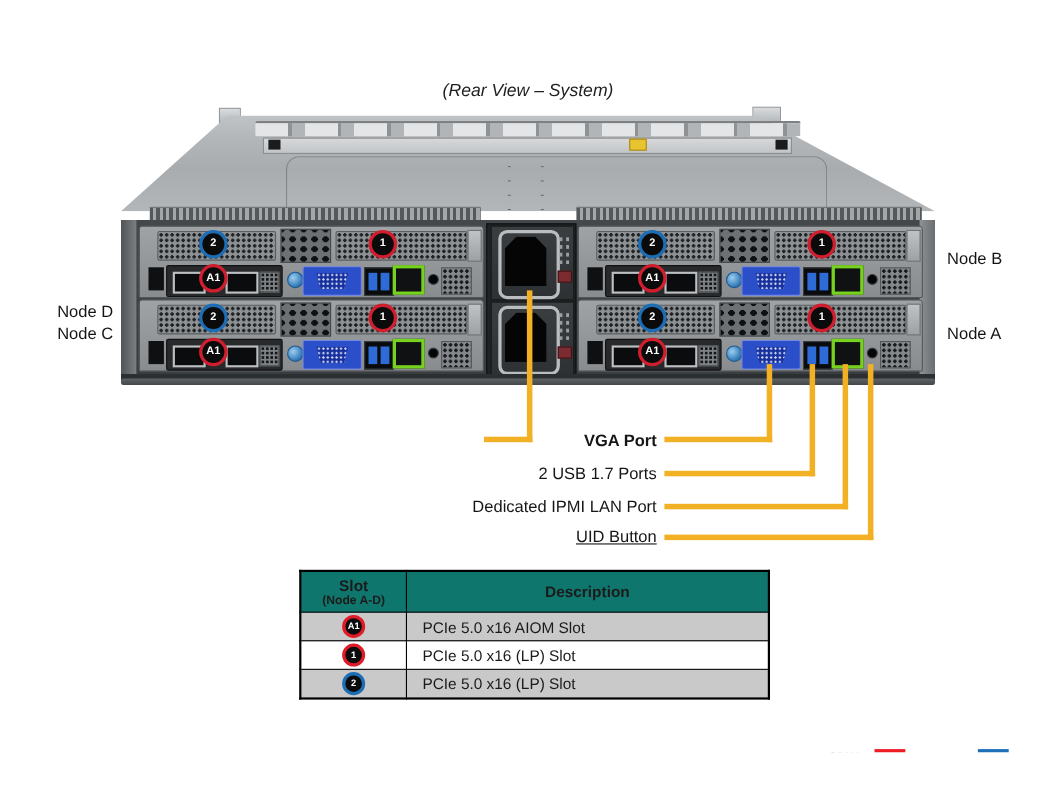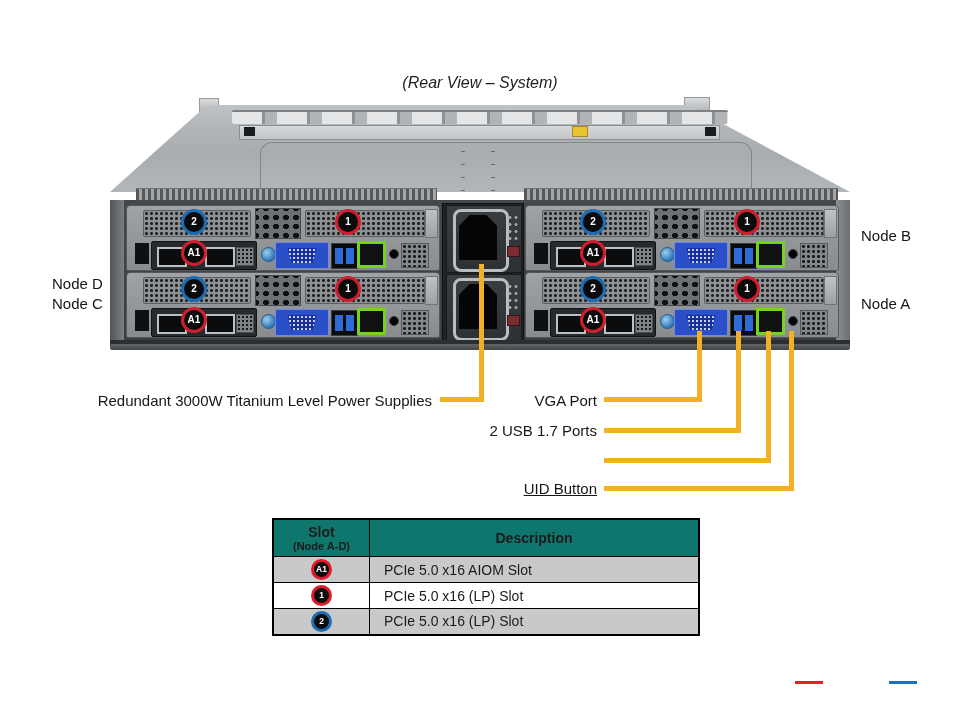--- a/index.html
+++ b/index.html
@@ -112,21 +112,21 @@
   #ln-vga-h{left:604px;top:397px;width:98px;}
   #ln-vga-v{left:697px;top:331px;height:71px;}
   #ln-usb-h{left:604px;top:428px;width:137px;}
   #ln-usb-v{left:736px;top:331px;height:102px;}
   #ln-lan-h{left:604px;top:458px;width:167px;}
   #ln-lan-v{left:766px;top:331px;height:132px;}
   #ln-uid-h{left:604px;top:486px;width:190px;}
   #ln-uid-v{left:789px;top:331px;height:160px;}
   .co-label{font-size:15px;color:#161616;white-space:nowrap;text-align:right;}
   #co-psu{right:528px;top:392px;}
-  #co-vga{right:363px;top:392px;}
+  #co-vga{right:363px;top:392px;font-weight:bold;}
   #co-usb{right:363px;top:422px;}
   #co-ipmi{right:363px;top:452px;}
   #co-uid{right:363px;top:480px;text-decoration:underline;}
 
   
   #slot-table{left:272px;top:518px;width:428px;border-collapse:collapse;border:2px solid #000;}
   #slot-table th,#slot-table td{border:1px solid #000;padding:0;}
   #slot-table .col-slot{width:95px;text-align:center;}
   #slot-table thead th{height:36px;background:#0f766e;vertical-align:middle;}
   .th-slot-1{font-size:14px;font-weight:bold;line-height:15px;}
@@ -289,23 +289,23 @@
   <div class="abs cline w5" id="ln-psu-v"></div>
   <div class="abs cline h5" id="ln-vga-h"></div>
   <div class="abs cline w5" id="ln-vga-v"></div>
   <div class="abs cline h5" id="ln-usb-h"></div>
   <div class="abs cline w5" id="ln-usb-v"></div>
   <div class="abs cline h5" id="ln-lan-h"></div>
   <div class="abs cline w5" id="ln-lan-v"></div>
   <div class="abs cline h5" id="ln-uid-h"></div>
   <div class="abs cline w5" id="ln-uid-v"></div>
 
-  <div class="abs co-label" id="co-psu">Redundant 3000W Titanium Level Power Supplies</div>
   <div class="abs co-label" id="co-vga">VGA Port</div>
   <div class="abs co-label" id="co-usb">2 USB 1.7 Ports</div>
+  <div class="abs co-label" id="co-ipmi">Dedicated IPMI LAN Port</div>
   <div class="abs co-label" id="co-uid">UID Button</div>
 
   <table class="abs" id="slot-table">
     <thead>
       <tr>
         <th class="col-slot">
           <div class="th-slot-1">Slot</div>
           <div class="th-slot-2">(Node A-D)</div>
         </th>
         <th class="th-desc">Description</th>

